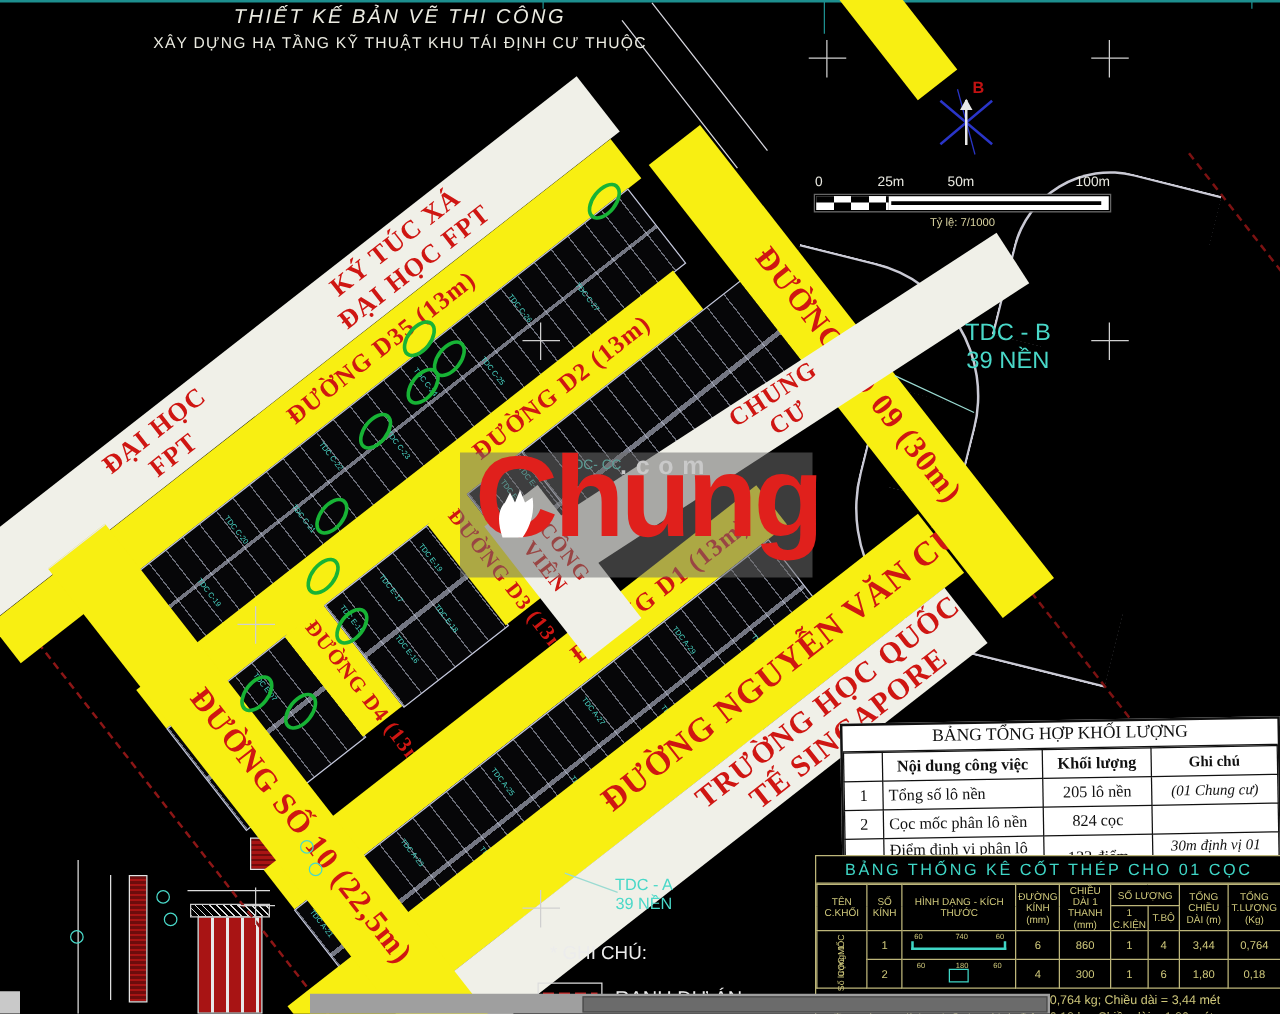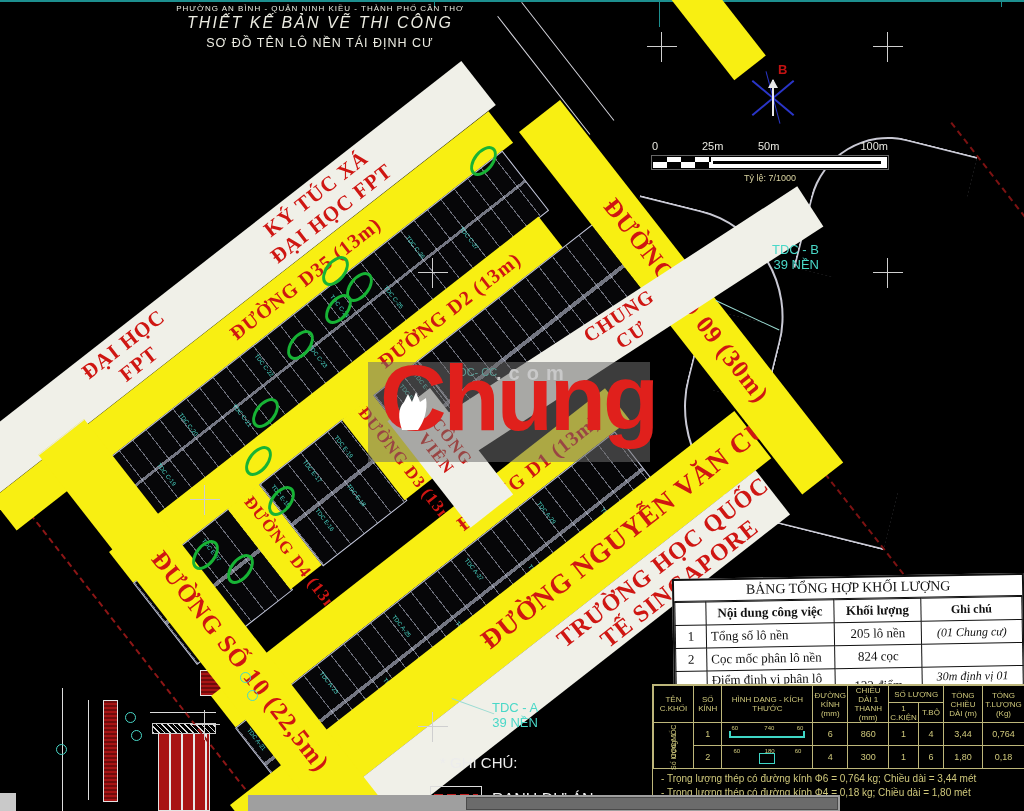--- a/index.html
+++ b/index.html
@@ -103,23 +103,22 @@
 </style>
 </head>
 <body>
 
 <div class="abs frame-top"></div>
 <div class="abs tick" style="left:434px;top:0;height:7px"></div>
 <div class="abs tick" style="left:659px;top:0;height:27px"></div>
 <div class="abs tick" style="left:1001px;top:0;height:7px"></div>
 
 <div class="abs header">
-  <div class="h1">PHƯỜNG AN BÌNH - QUẬN NINH KIỀU - THÀNH PHỐ CẦN THƠ</div>
   <div class="h2">THIẾT KẾ BẢN VẼ THI CÔNG</div>
-  <div class="h3">SƠ ĐỒ TÊN LÔ NỀN TÁI ĐỊNH CƯ</div>
+  <div class="h3">XÂY DỰNG HẠ TẦNG KỸ THUẬT KHU TÁI ĐỊNH CƯ THUỘC</div>
 </div>
 
 <div class="wline" style="left:498px;top:16px;width:150px;transform:rotate(52deg)"></div>
 <div class="wline" style="left:522px;top:2px;width:150px;transform:rotate(52deg)"></div>
 <div class="arc" style="left:640px;top:195px;width:170px;height:170px;border-top:2px solid #c9c9d4;border-right:2px solid #c9c9d4;border-top-right-radius:110px;transform:rotate(14deg)"></div>
 <div class="arc" style="left:705px;top:308px;width:230px;height:190px;border-bottom:2px solid #c9c9d4;border-left:2px solid #c9c9d4;border-bottom-left-radius:120px;transform:rotate(14deg)"></div>
 <div class="arc" style="left:830px;top:120px;width:150px;height:150px;border-left:2px solid #c9c9d4;border-top:2px solid #c9c9d4;border-top-left-radius:80px;transform:rotate(14deg)"></div>
 <div class="dash" style="left:714px;top:330px;width:430px;transform:rotate(52deg);border-color:#7c1212"></div>
 <div class="dash" style="left:952px;top:122px;width:120px;transform:rotate(52deg);border-color:#7c1212"></div>
 <div class="dash" style="left:-6px;top:466px;width:480px;transform:rotate(52deg)"></div>
@@ -270,21 +269,21 @@
     <span style="position:absolute;right:0">100m</span>
   </div>
   <div class="sb-bar">
     <div class="sb-check"></div>
       <div class="sb-check2"></div>
       <div class="sb-mid"></div>
   </div>
   <div class="sb-cap">Tỷ lệ: 7/1000</div>
 </div>
 
-<div class="abs teal" style="left:772px;top:242px;font-size:13px;z-index:4;text-align:right">
+<div class="abs teal" style="left:772px;top:256px;font-size:19px;z-index:4;text-align:center">
   <div>TDC - B</div>
   <div>39 NỀN</div>
 </div>
 <div class="abs" style="left:716px;top:300px;width:70px;height:0;border-top:1px solid #9adbd2;transform:rotate(25deg);transform-origin:0 0;z-index:4"></div>
 <div class="abs teal" style="left:492px;top:700px;font-size:13px;z-index:4;text-align:center">
   <div>TDC - A</div>
   <div>39 NỀN</div>
 </div>
 <div class="abs" style="left:452px;top:698px;width:45px;height:0;border-top:1px solid #9adbd2;transform:rotate(20deg);transform-origin:0 0;z-index:4"></div>
 <div class="abs teal" style="left:452px;top:366px;font-size:11px;z-index:4">TDC- CC</div>
@@ -336,20 +335,21 @@
           <td class="num">3</td>
           <td class="">Điểm định vị phân lô nền</td>
           <td class="kl">122 điểm</td>
           <td class="gc">30m định vị 01 điểm</td>
         </tr>
       </tbody>
   </table>
 </div>
 
 <div class="abs t2wrap">
+  <div class="t2title">BẢNG THỐNG KÊ CỐT THÉP CHO 01 CỌC</div>
   <table class="t2">
     <thead>
       <tr>
         <th rowspan="2" style="width:22px">TÊN C.KHỐI</th>
         <th rowspan="2" style="width:28px">SỐ KÍNH</th>
         <th rowspan="2" style="width:110px">HÌNH DẠNG - KÍCH THƯỚC</th>
         <th rowspan="2" style="width:32px">ĐƯỜNG KÍNH (mm)</th>
         <th rowspan="2" style="width:42px">CHIỀU DÀI 1 THANH (mm)</th>
         <th colspan="2">SỐ LƯỢNG</th>
         <th rowspan="2" style="width:40px">TỔNG CHIỀU DÀI (m)</th>

